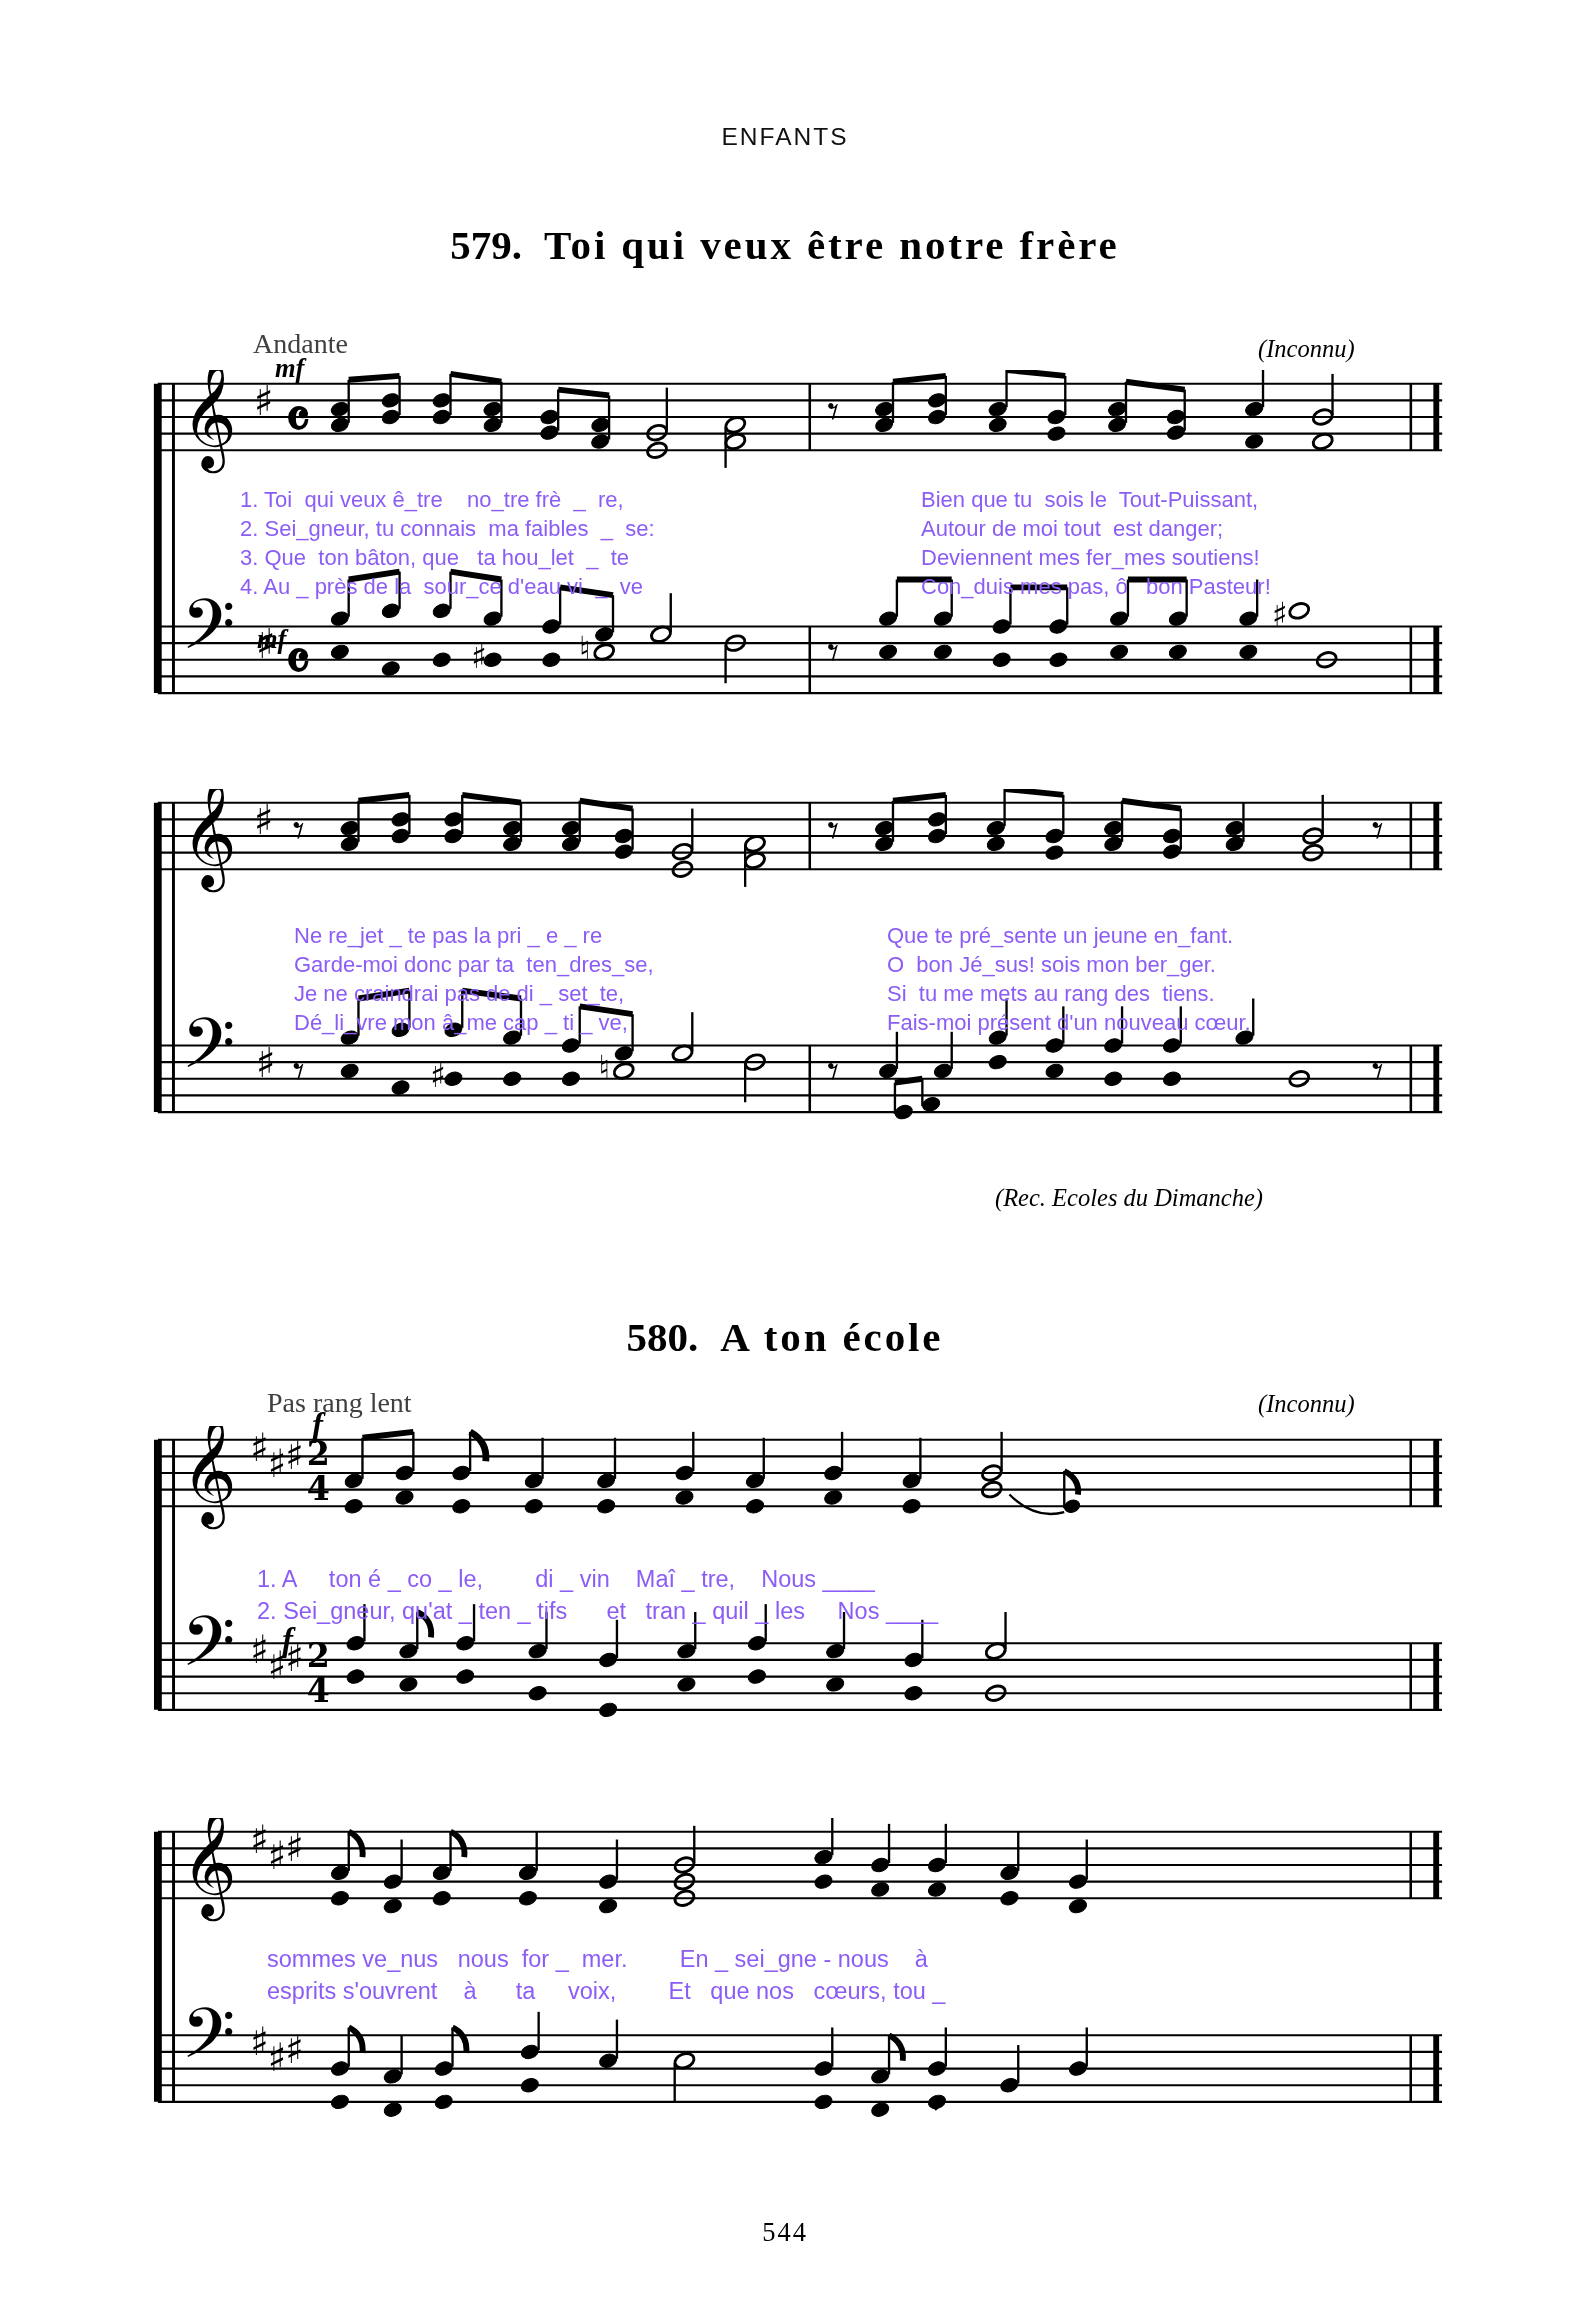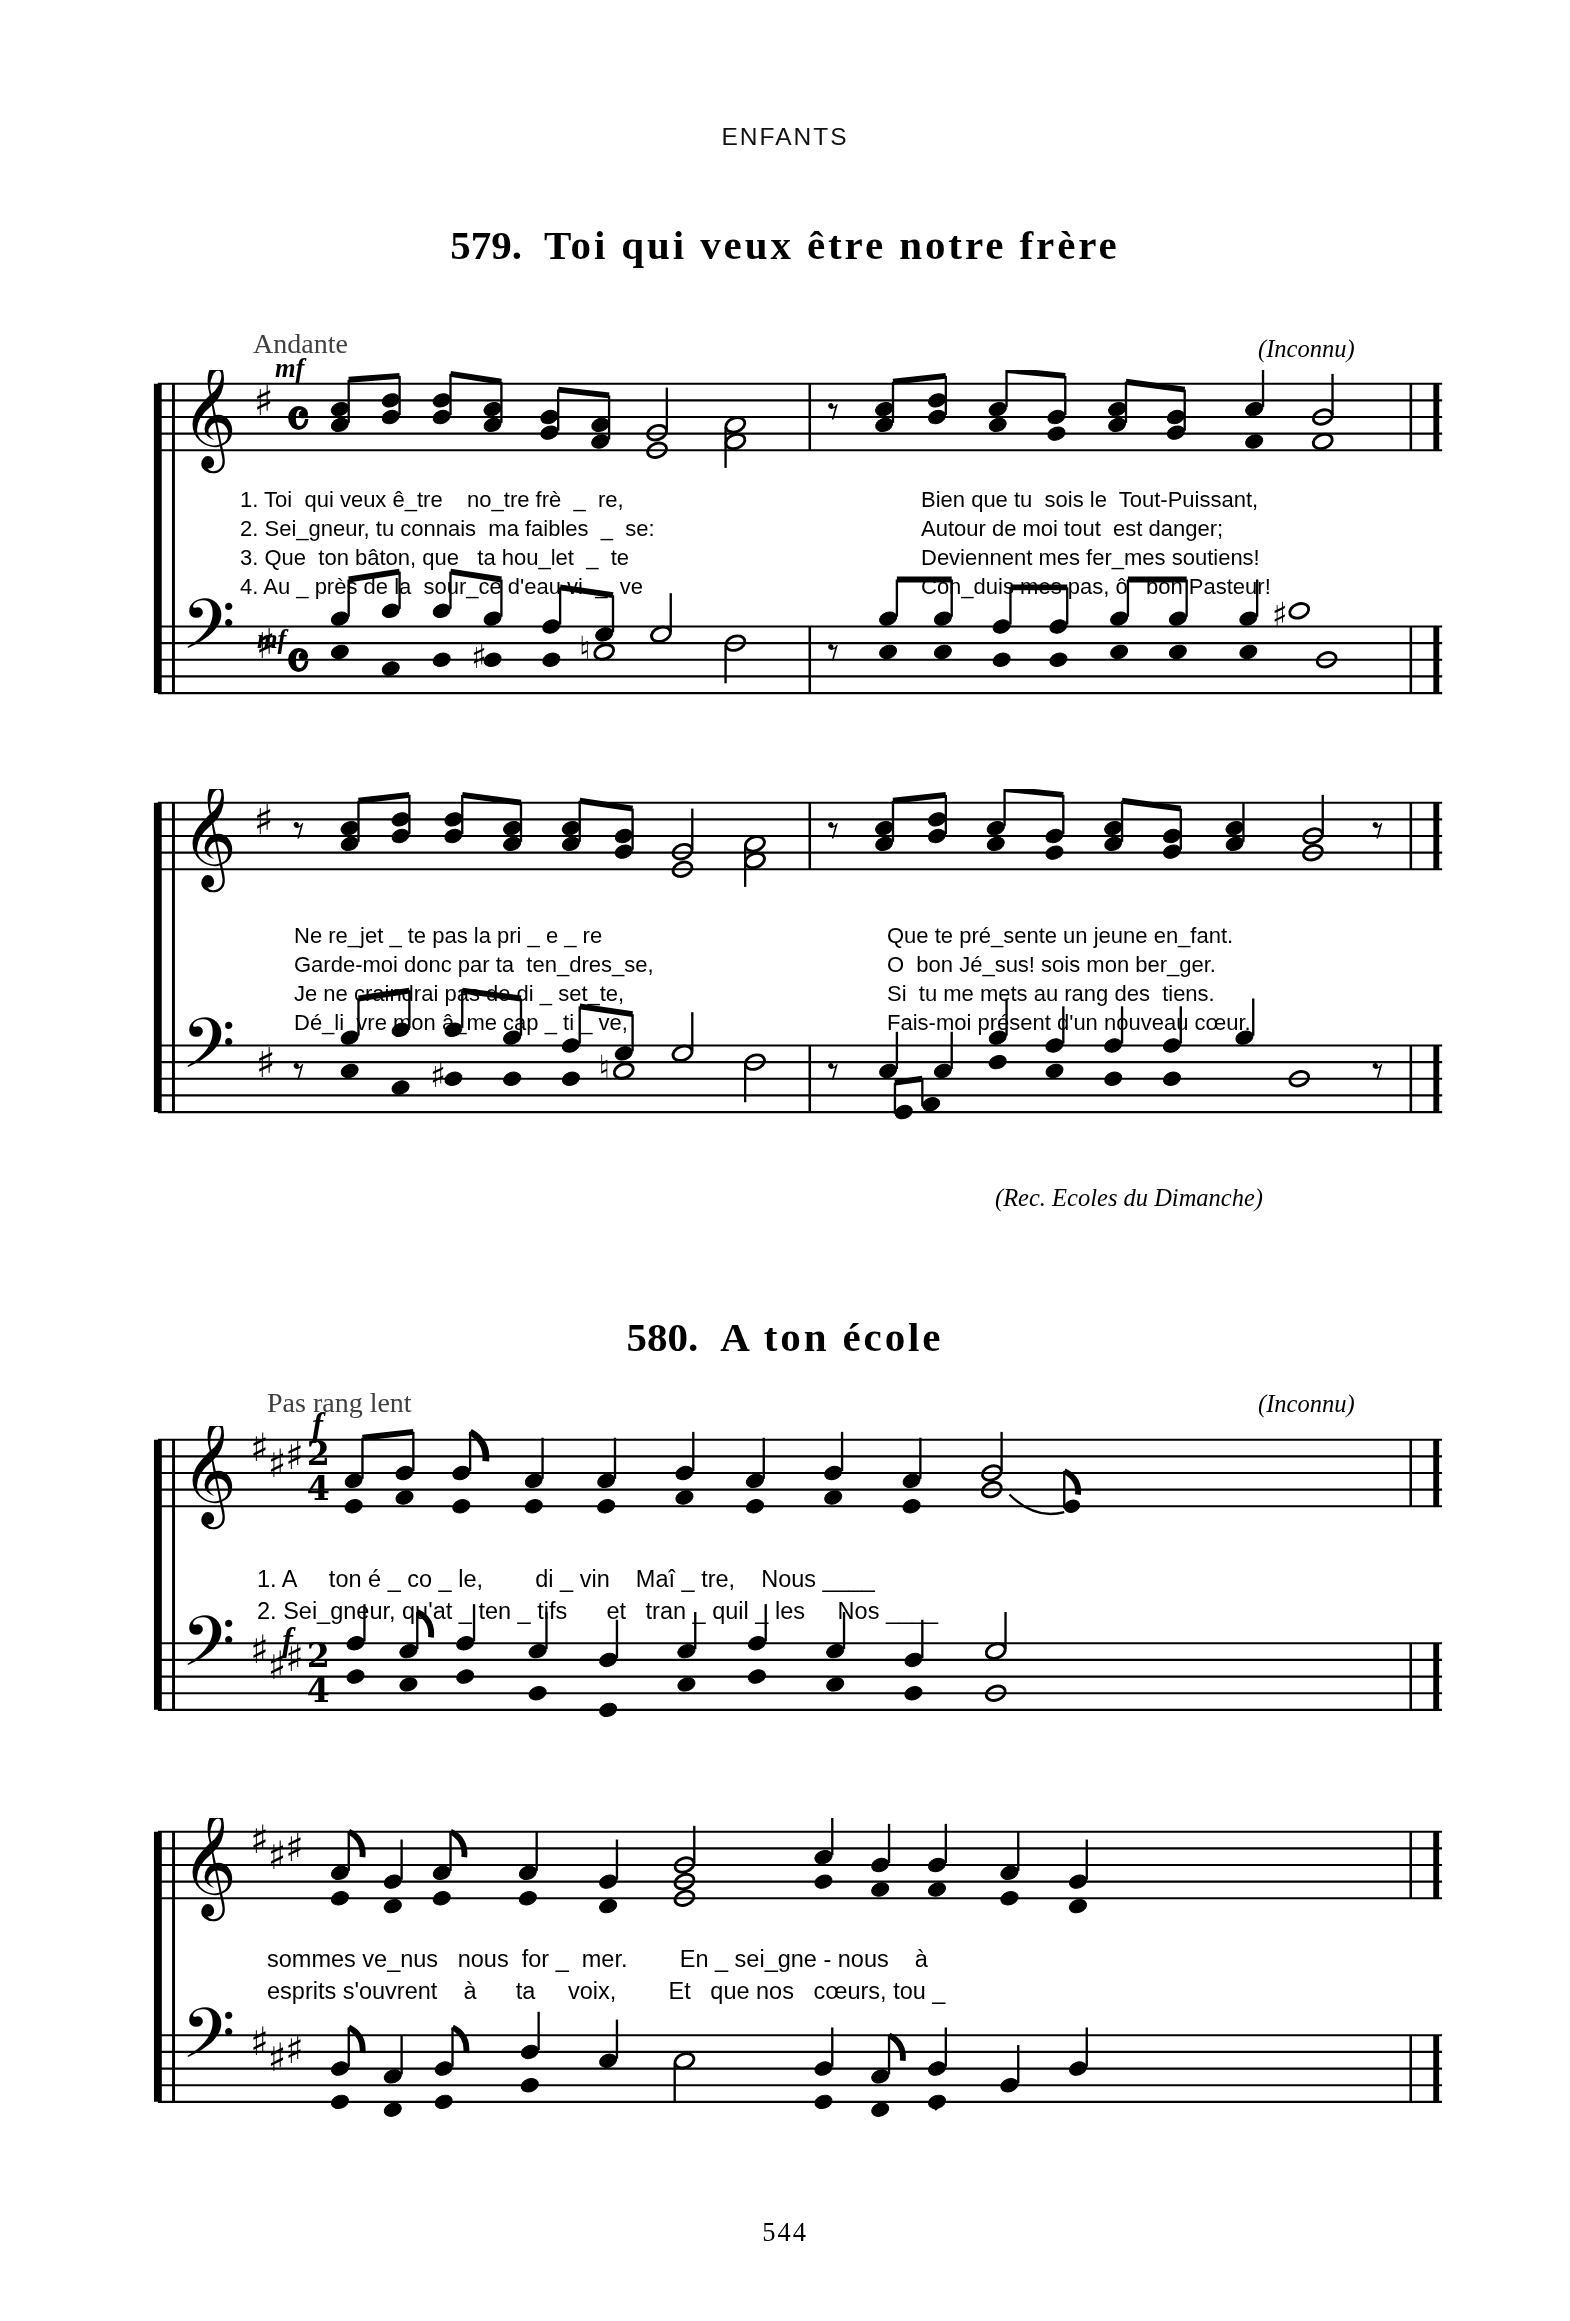--- a/index.html
+++ b/index.html
@@ -85,21 +85,21 @@
     letter-spacing: 2px;
   }
 
   
   .lyric-block { position: absolute; }
   .lyric-line {
     font-family: "Liberation Sans", sans-serif;
     font-size: 22px;
     white-space: pre;
     line-height: 29px;
-    color: #000000;
+    color: #8b5cf6;
   }
 
   
   .system { position: absolute; }
   .system svg { display: block; }
 </style>
 </head>
 <body>
 
 <div class="page">

